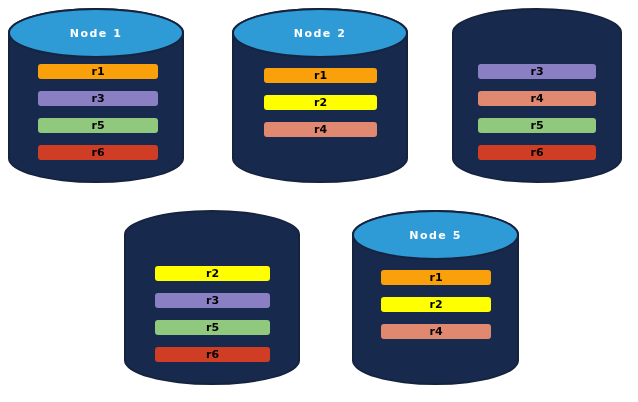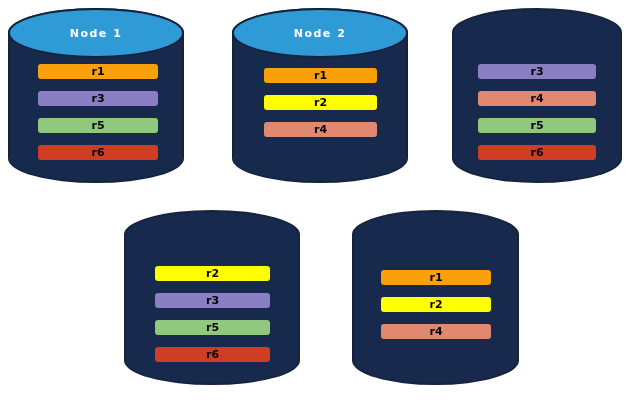--- a/index.html
+++ b/index.html
@@ -163,20 +163,23 @@
         <div class="bar" style="left: 31px; width: 115px; top: 110px; background: rgb(144, 201, 126);">
           <span class="bar-label" style="color: rgb(0, 0, 0);">r5</span>
         </div>
         <div class="bar" style="left: 31px; width: 115px; top: 137px; background: rgb(207, 61, 36);">
           <span class="bar-label" style="color: rgb(0, 0, 0);">r6</span>
         </div>
       </div>
     </div>
     <div class="node" style="left: 352px; top: 210px; width: 167px; height: 175px;">
       <div class="cyl-body" style="background: rgb(23, 41, 77); border-color: rgb(22, 35, 63);"></div>
+      <div class="cyl-top" style="background: rgb(46, 155, 214); border-color: rgb(22, 35, 63);">
+        <div class="node-title" style="color: rgb(255, 255, 255);">Node 5</div>
+      </div>
       <div class="bars">
         <div class="bar" style="left: 29px; width: 110px; top: 60px; background: rgb(249, 160, 11);">
           <span class="bar-label" style="color: rgb(0, 0, 0);">r1</span>
         </div>
         <div class="bar" style="left: 29px; width: 110px; top: 87px; background: rgb(255, 255, 0);">
           <span class="bar-label" style="color: rgb(0, 0, 0);">r2</span>
         </div>
         <div class="bar" style="left: 29px; width: 110px; top: 114px; background: rgb(224, 136, 112);">
           <span class="bar-label" style="color: rgb(0, 0, 0);">r4</span>
         </div>

